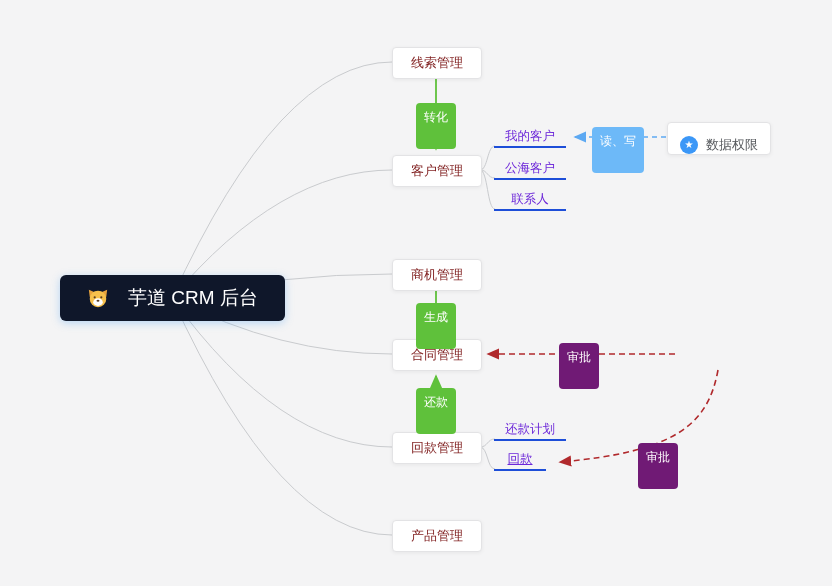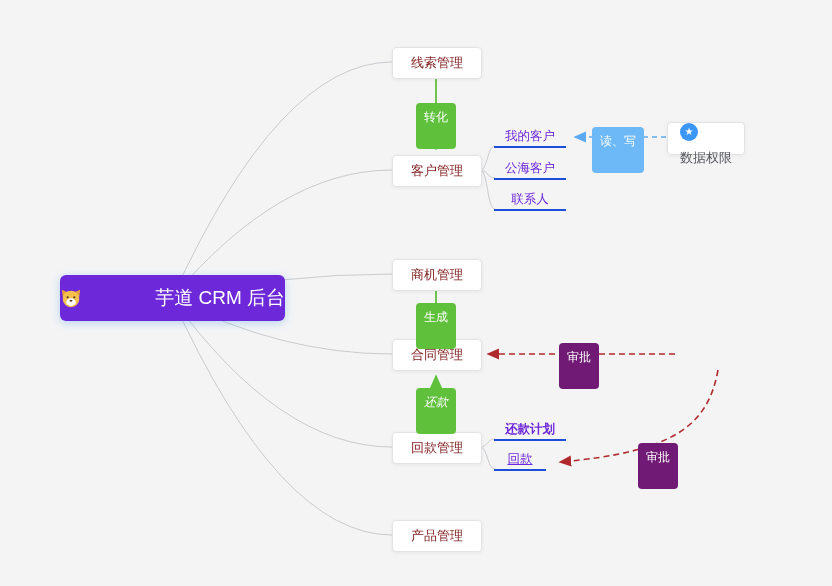--- a/index.html
+++ b/index.html
@@ -2,53 +2,53 @@
 <html><head>
 <meta charset="utf-8">
 <style>
   html,body{margin:0;padding:0;background:#f4f4f5;}
   body{font-family:"Liberation Sans","DejaVu Sans",sans-serif;}
   .canvas{position:relative;width:832px;height:586px;background:#f4f4f5;overflow:hidden;}
 
   .edges{position:absolute;left:0;top:0;z-index:1;}
 
   .center-node{position:absolute;left:60px;top:275px;width:225px;height:46px;
-    background:#6d28d9;border-radius:6px;display:flex;align-items:center;justify-content:space-between;
+    background:#0f172a;border-radius:6px;display:flex;align-items:center;justify-content:center;
     gap:19px;color:#fff;font-size:19px;z-index:2;box-shadow:0 2px 8px rgba(70,155,240,.35);cursor:pointer;}
   .logo{display:flex;align-items:center;}
 
   .node{position:absolute;background:#fff;border:1px solid #e3e3e5;border-radius:4px;
     box-shadow:0 1px 4px rgba(0,0,0,.06);display:flex;align-items:center;justify-content:center;
     font-size:13px;color:#7f1d1d;z-index:2;cursor:pointer;}
   .module{left:392px;width:88px;height:30px;}
   .m0{top:47px}.m1{top:155px}.m2{top:259px}.m3{top:339px}.m4{top:432px}.m5{top:520px}
 
   .leaf{position:absolute;height:19px;line-height:19px;text-align:center;font-size:12.5px;
     color:#6d28d9;border-bottom:2px solid #1d4ed8;z-index:2;cursor:pointer;}
   .leaf-myc{left:494px;top:127px;width:72px;}
   .leaf-public{left:494px;top:159px;width:72px;}
   .leaf-contact{left:494px;top:190px;width:72px;}
-  .leaf-plan{left:494px;top:420px;width:72px;font-weight:bold;}
+  .leaf-plan{left:494px;top:420px;width:72px;}
   .leaf-receipt{left:494px;top:450px;width:52px;text-decoration:underline;}
 
   .badge{position:absolute;height:38px;line-height:21px;padding:4px 8px;border-radius:4px;
     color:#fff;font-size:12px;z-index:3;white-space:nowrap;}
   .badge-green{background:#5fc13b;}
   .badge-blue{background:#6db9f8;}
   .badge-red{background:#701a75;}
   .b-convert{left:436px;top:103px;transform:translateX(-50%);}
   .b-generate{left:436px;top:303px;transform:translateX(-50%);}
-  .b-repay{left:436px;top:388px;transform:translateX(-50%);font-style:italic;}
+  .b-repay{left:436px;top:388px;transform:translateX(-50%);}
   .b-rw{left:592px;top:127px;}
   .b-appr1{left:559px;top:343px;}
   .b-appr2{left:638px;top:443px;}
 
-  .side-node{position:absolute;height:31px;padding:0 12px;display:flex;align-items:flex-start;gap:8px;
+  .side-node{position:absolute;height:31px;padding:0 12px;display:flex;align-items:flex-end;gap:8px;
     background:#fff;border:1px solid #e3e3e5;border-radius:4px;box-shadow:0 1px 4px rgba(0,0,0,.06);
-    font-size:13px;color:#55585c;z-index:2;cursor:pointer;flex-direction:column;}
+    font-size:13px;color:#55585c;z-index:2;cursor:pointer;}
   .sn-perm{left:667px;top:122px;}
   .sn-flow{left:676px;top:339px;}
   .star-circle{width:18px;height:18px;border-radius:50%;display:flex;align-items:center;
     justify-content:center;color:#fff;font-size:10px;flex:0 0 auto;}
   .star-circle::before{content:"★";line-height:1;}
   .star-blue{background:#3b97f7;}
   .star-red{background:#f05f5f;}
 </style>
 </head>
 <body>

